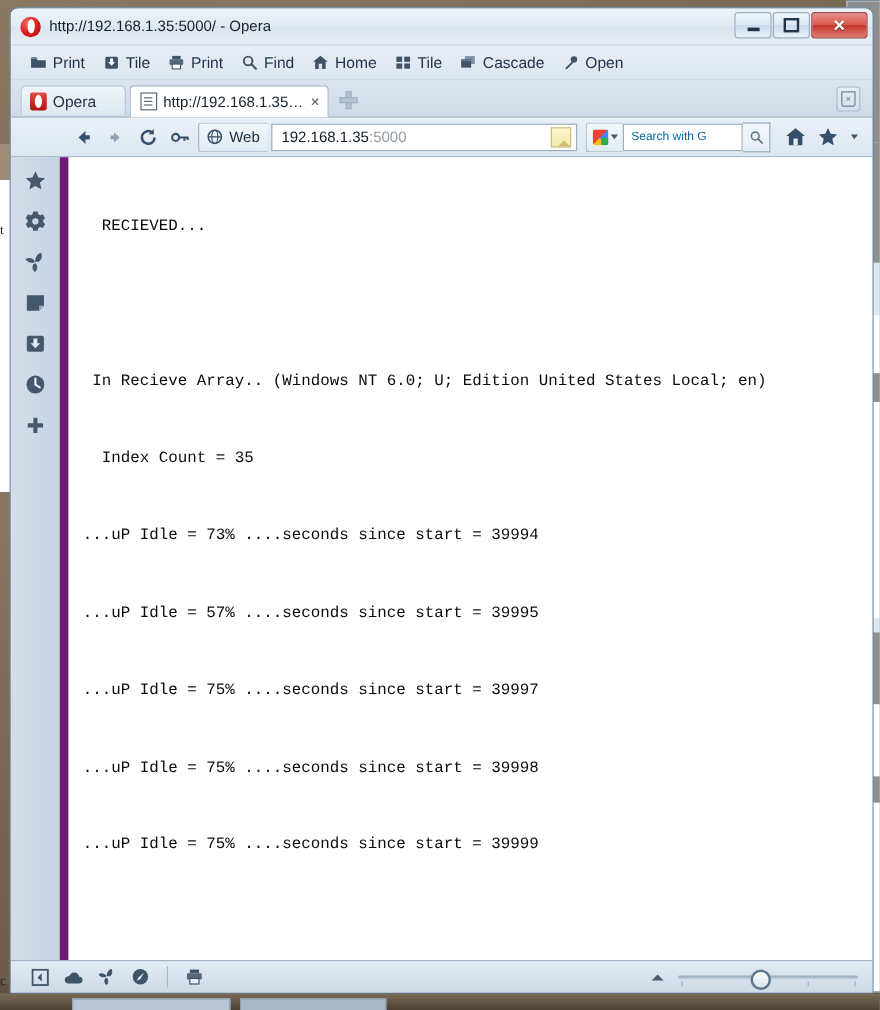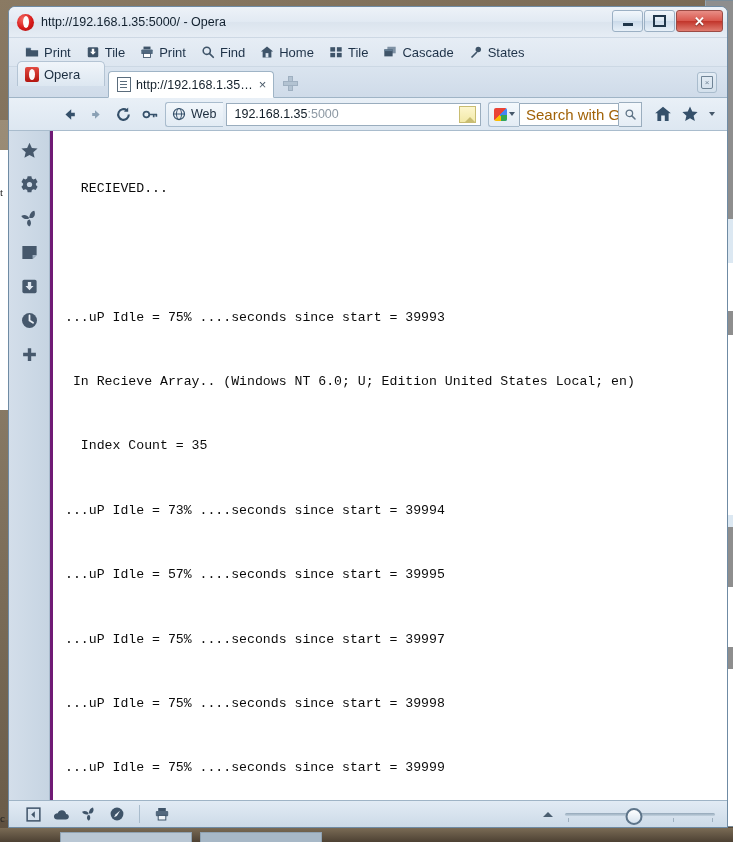--- a/index.html
+++ b/index.html
@@ -195,21 +195,21 @@
     background: linear-gradient(180deg,#dae4ef 0%, #cfdbe9 100%);
     display: flex;
     align-items: flex-end;
     position: relative;
     flex: none;
     border-bottom: 1px solid #9fb4c6;
     padding-left: 8px;
   }
   #opera-menu-tab {
     width: 88px; height: 25px;
-    margin-bottom: 11px;
+    margin-bottom: 1px;
     border-radius: 5px 5px 0 0;
     border: 1px solid #b4c4d4;
     border-bottom: none;
     background: linear-gradient(180deg,#f0f5fa 0%, #dde7f1 100%);
     display: flex; align-items: center; gap: 5px;
     padding: 0 7px;
     box-sizing: border-box;
     cursor: default;
   }
   #opera-menu-mark {
@@ -402,21 +402,21 @@
   #search-input-box {
     width: 100px; height: 23px;
     border: 1px solid #9aadbe;
     background: #ffffff;
     display: flex; align-items: center;
     padding-left: 6px;
     box-sizing: border-box;
     cursor: text;
   }
   #search-placeholder {
-    font-size: 15px; color: #a16207;
+    font-size: 10px; color: #0369a1;
     white-space: nowrap; overflow: hidden;
   }
   #search-go-btn {
     width: 22px; height: 23px;
     border: 1px solid #9aadbe;
     border-left: none;
     background: linear-gradient(180deg,#f4f8fc,#e5edf5);
     display: flex; align-items: center; justify-content: center;
     cursor: default;
   }
@@ -442,21 +442,21 @@
   .panel-icon {
     width: 22px; height: 22px;
     display: flex; align-items: center; justify-content: center;
     cursor: default;
     border-radius: 3px;
   }
 
   #page-area {
     flex: 1 1 auto;
     background: #ffffff;
-    border-left: 3px solid #701a75;
+    border-left: 7px solid #701a75;
     overflow: hidden;
     position: relative;
   }
   #page-content {
     padding: 12px 0 0 0;
     font-family: "Liberation Mono", "DejaVu Sans Mono", monospace;
     font-size: 13.2px;
     color: #0b0b0b;
     white-space: pre;
     line-height: 1;
@@ -648,21 +648,21 @@
         <rect x="1.5" y="5" width="9.5" height="2" fill="#617b92"></rect>
       </svg>
       <span>Cascade</span>
     </div>
 
     <div class="menu-item">
       <svg class="mi-icon" viewBox="0 0 16 16">
         <circle cx="10.6" cy="5.2" r="3.1" fill="#3f5469"></circle>
         <path d="M8.4 7.4 2.2 13.6l1.4 1.2 6.2-6.2z" fill="#3f5469"></path>
       </svg>
-      <span>States</span>
+      <span>Open</span>
     </div>
   </div>
 
   <div id="tab-bar">
     <div id="opera-menu-tab">
       <div id="opera-menu-mark"></div>
       <div id="opera-menu-label">Opera</div>
     </div>
 
     <div class="browser-tab">
@@ -805,21 +805,20 @@
         <svg width="17" height="17" viewBox="0 0 16 16">
           <path d="M6.4 2h3.2v4.4H14v3.2H9.6V14H6.4V9.6H2V6.4h4.4z" fill="#46586c"></path>
         </svg>
       </div>
     </div>
 
     <div id="page-area">
       <div id="page-content">
         <div class="page-line">  RECIEVED...</div>
         <div class="page-line"></div>
-        <div class="page-line">...uP Idle = 75% ....seconds since start = 39993</div>
         <div class="page-line"> In Recieve Array.. (Windows NT 6.0; U; Edition United States Local; en)</div>
         <div class="page-line">  Index Count = 35</div>
         <div class="page-line">...uP Idle = 73% ....seconds since start = 39994</div>
         <div class="page-line">...uP Idle = 57% ....seconds since start = 39995</div>
         <div class="page-line">...uP Idle = 75% ....seconds since start = 39997</div>
         <div class="page-line">...uP Idle = 75% ....seconds since start = 39998</div>
         <div class="page-line">...uP Idle = 75% ....seconds since start = 39999</div>
         
         
         

